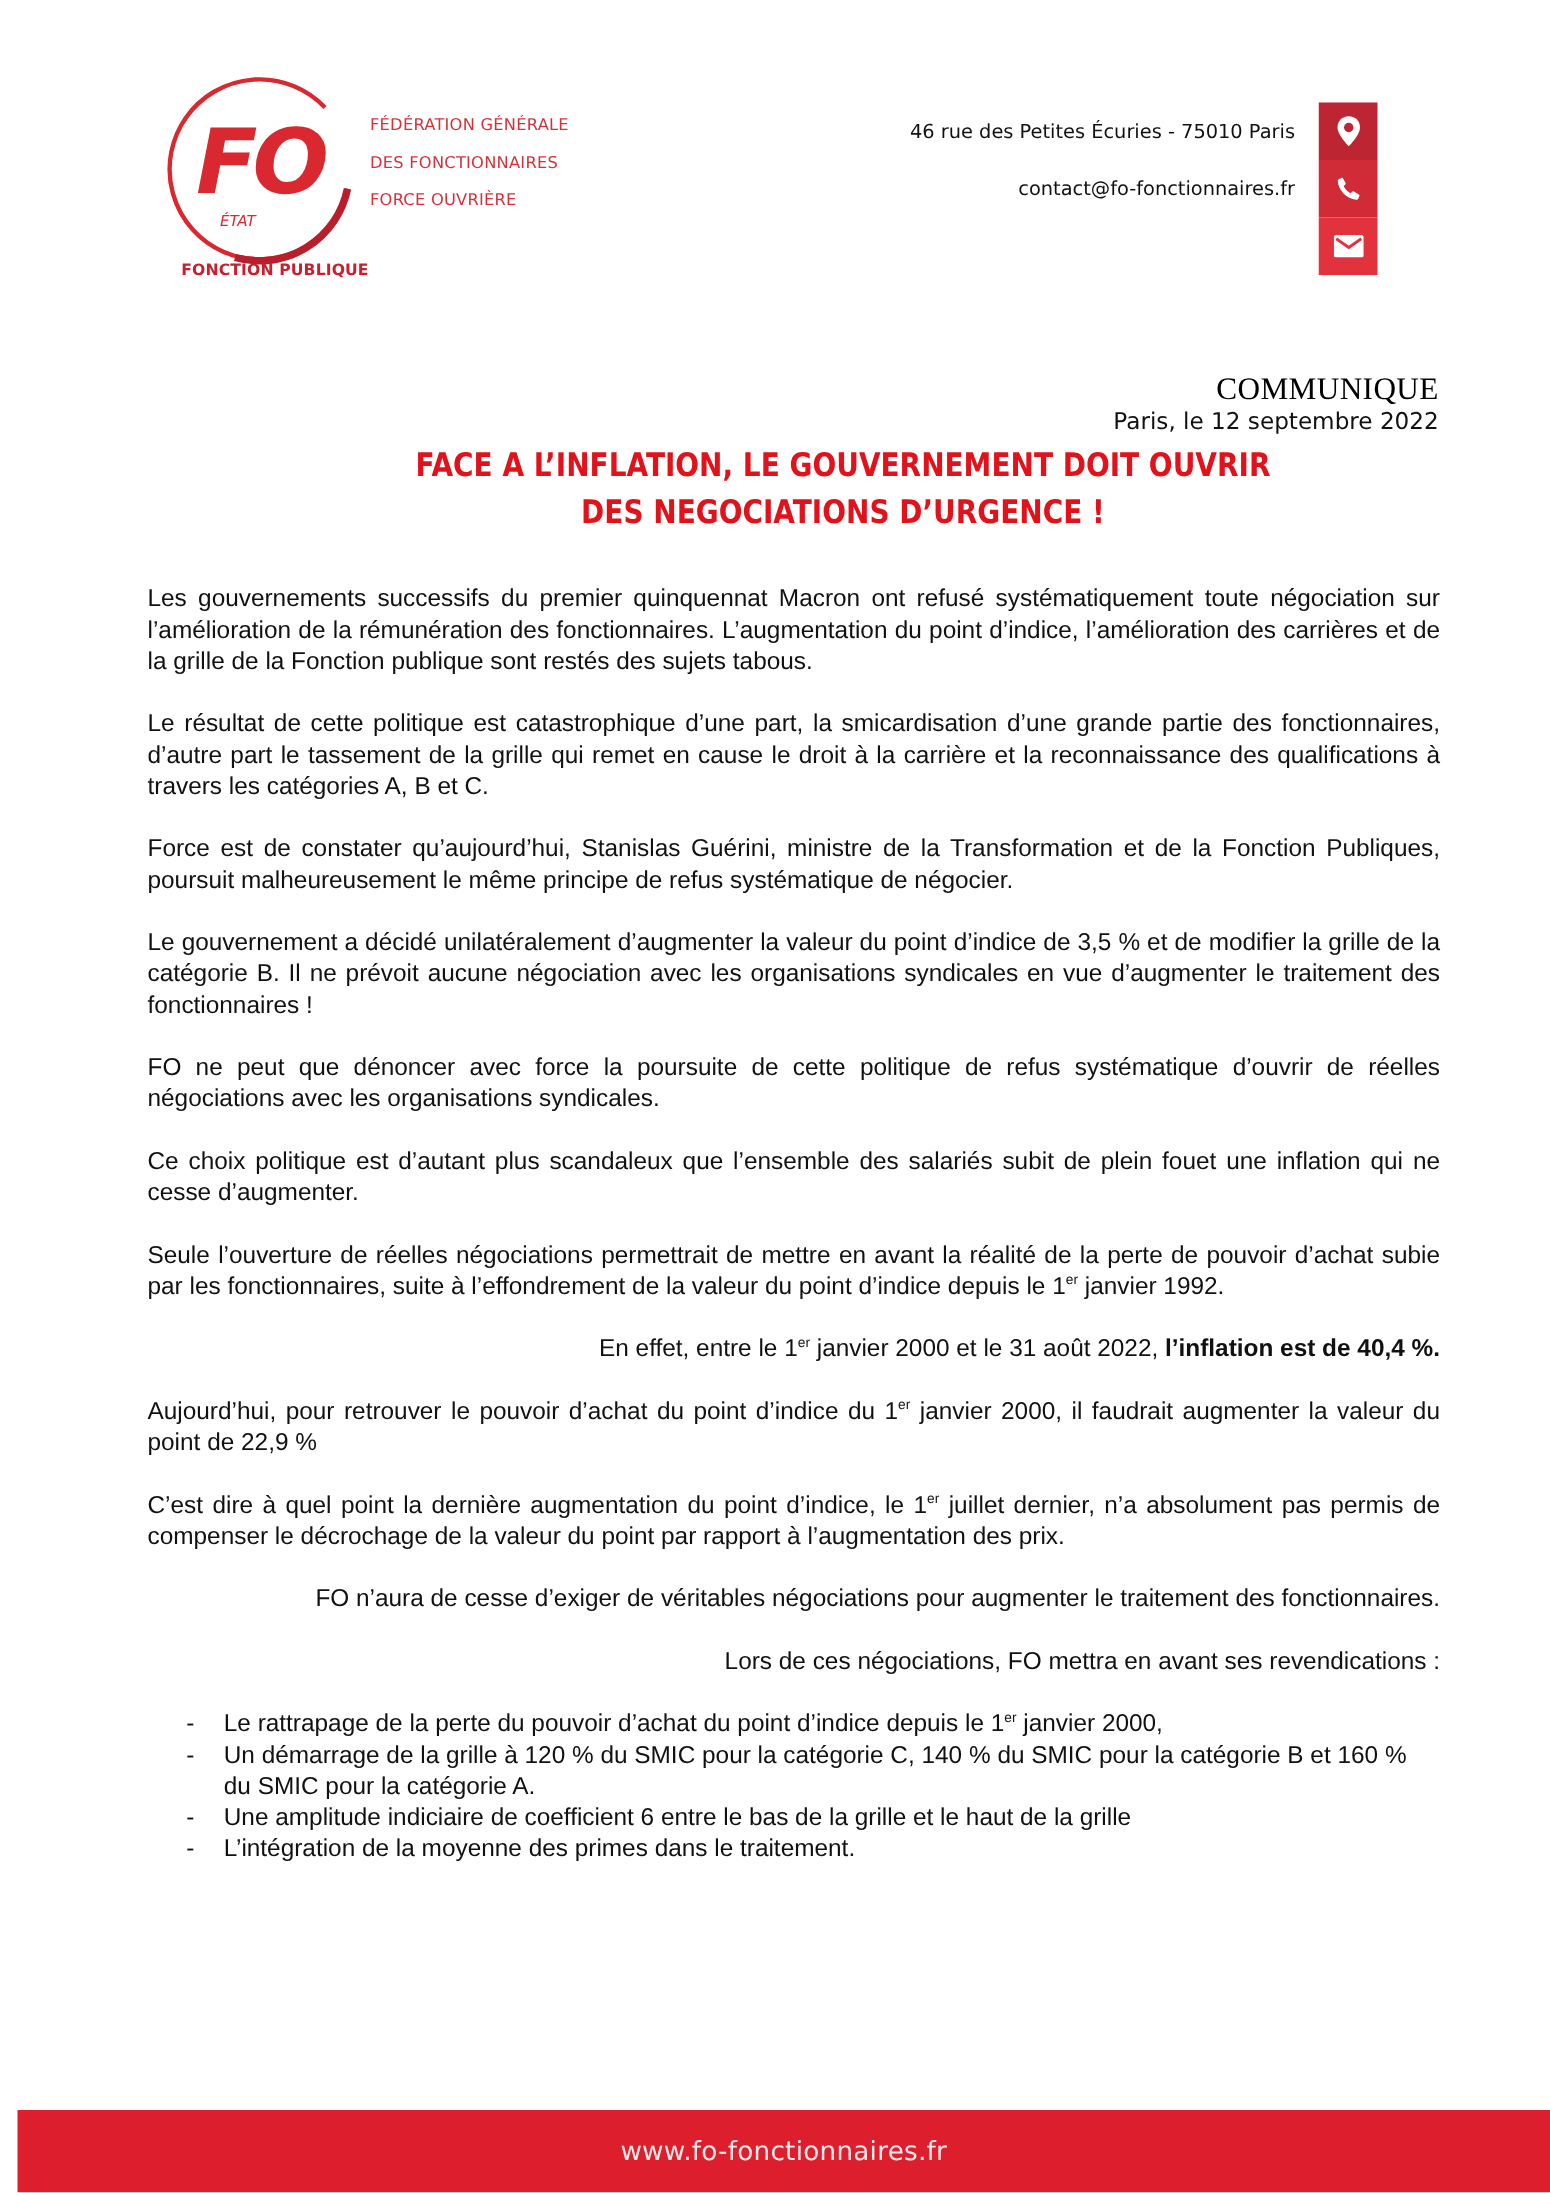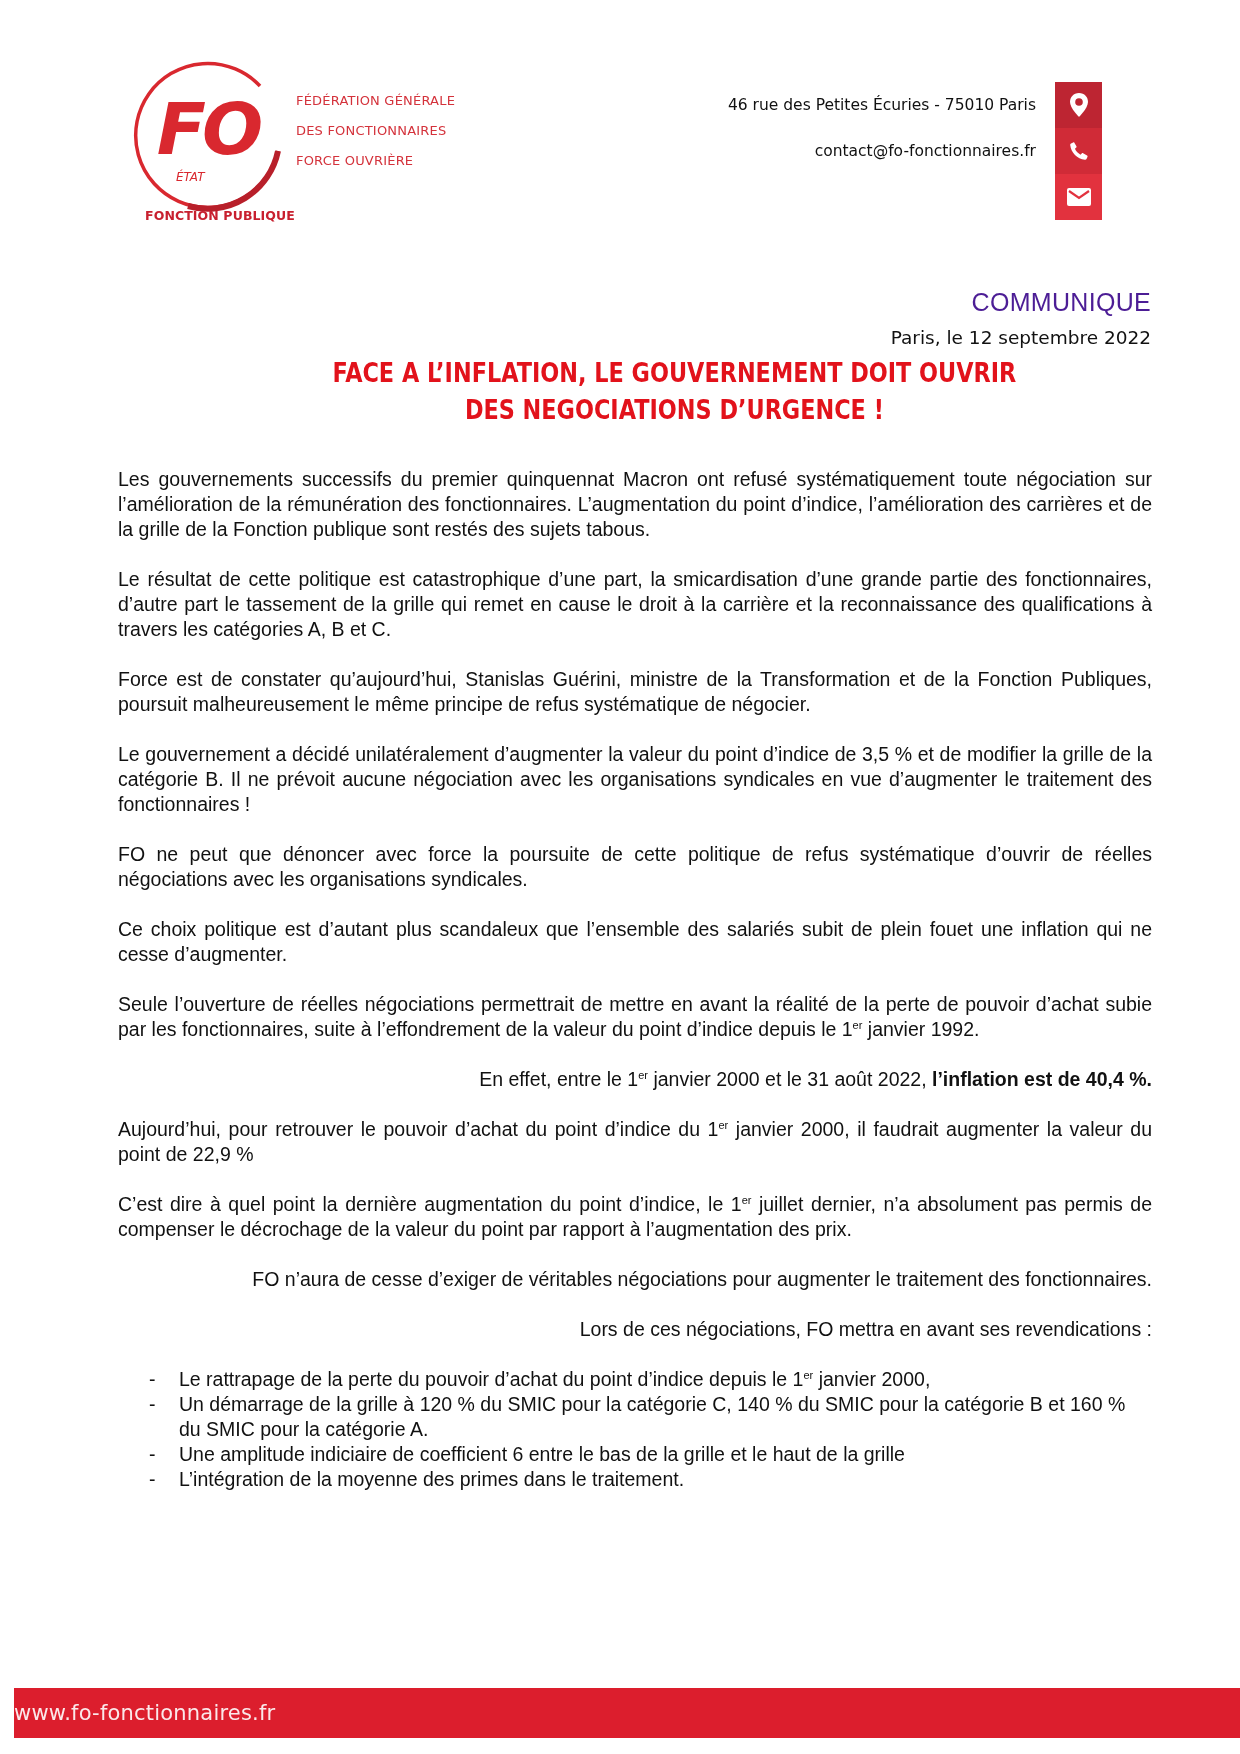--- a/index.html
+++ b/index.html
@@ -15,36 +15,36 @@
   
   .contacts { position: absolute; right: 204px; top: 82px; text-align: right; font-family: "DejaVu Sans", sans-serif; font-size: 15.5px; color: #111; margin-left: 20px; }
   .contacts .row { height: 46px; line-height: 46px; white-space: nowrap; }
   .icon-col { position: absolute; left: 1055px; top: 82px; width: 47px; }
   .icon-box { width: 47px; height: 46px; display: flex; align-items: center; justify-content: center; }
   .icon-box.b1 { background: #bd2532; }
   .icon-box.b2 { background: #d02b37; }
   .icon-box.b3 { background: #e2323e; }
 
   
-  .communique { position: absolute; right: 89px; top: 288px; font-family: Liberation Sans, sans-serif; font-size: 25px; color: #4c1d95; letter-spacing: 0.3px; }
+  .communique { position: absolute; right: 89px; top: 298px; font-family: Liberation Serif, serif; font-size: 25px; color: #000000; letter-spacing: 0.3px; }
   .date { position: absolute; right: 89px; top: 327px; font-family: "DejaVu Sans", sans-serif; font-size: 18.5px; color: #111; }
   .title { position: absolute; left: 118px; width: 1080px; top: 355px; text-align: center; font-family: "DejaVu Sans", sans-serif; font-weight: bold; font-size: 26px; line-height: 37px; color: #e2121b; transform: scaleX(0.86); transform-origin: 657px 0; }
 
   
   .content { position: absolute; left: 118px; top: 467px; width: 1034px; font-family: "Liberation Sans", sans-serif; font-size: 19.5px; line-height: 25px; color: #111; }
   .content p { margin: 0 0 25px 0; text-align: justify; }
   .content p.last-left { text-align: right; }
   .content sup { font-size: 11px; line-height: 0; vertical-align: super; }
   .content b { font-weight: bold; }
   .content ul { list-style: none; margin: 16px; padding: 0; }
   .content li { position: relative; padding-left: 45px; margin: 0; line-height: 25px; }
   .content li::before { content: "-"; position: absolute; left: 15px; top: 0; }
 
   
-  .footer { position: absolute; left: 14px; right: 0; top: 1688px; height: 50px; background: #dc1e2d; display: flex; align-items: center; }
+  .footer { position: absolute; left: 14px; right: 0; top: 1688px; height: 66px; background: #dc1e2d; display: flex; align-items: center; justify-content: center; }
   .footer span { font-family: "DejaVu Sans", sans-serif; font-size: 21px; color: #fbe8ea; letter-spacing: 0.2px; }
 </style>
 </head>
 <body>
 
 <div class="logo">
   <svg width="160" height="160" viewBox="0 0 160 160">
     <path d="M 132 30 A 72 72 0 1 0 150 95" fill="none" stroke="#d9282f" stroke-width="3.5"></path>
     <path d="M 150 95 A 72 72 0 0 1 60 150" fill="none" stroke="#b81f2a" stroke-width="6"></path>
     <text x="80" y="98" text-anchor="middle" font-family="DejaVu Sans, sans-serif" font-weight="bold" font-style="italic" font-size="72" fill="#d9282f" letter-spacing="-4">FO</text>

